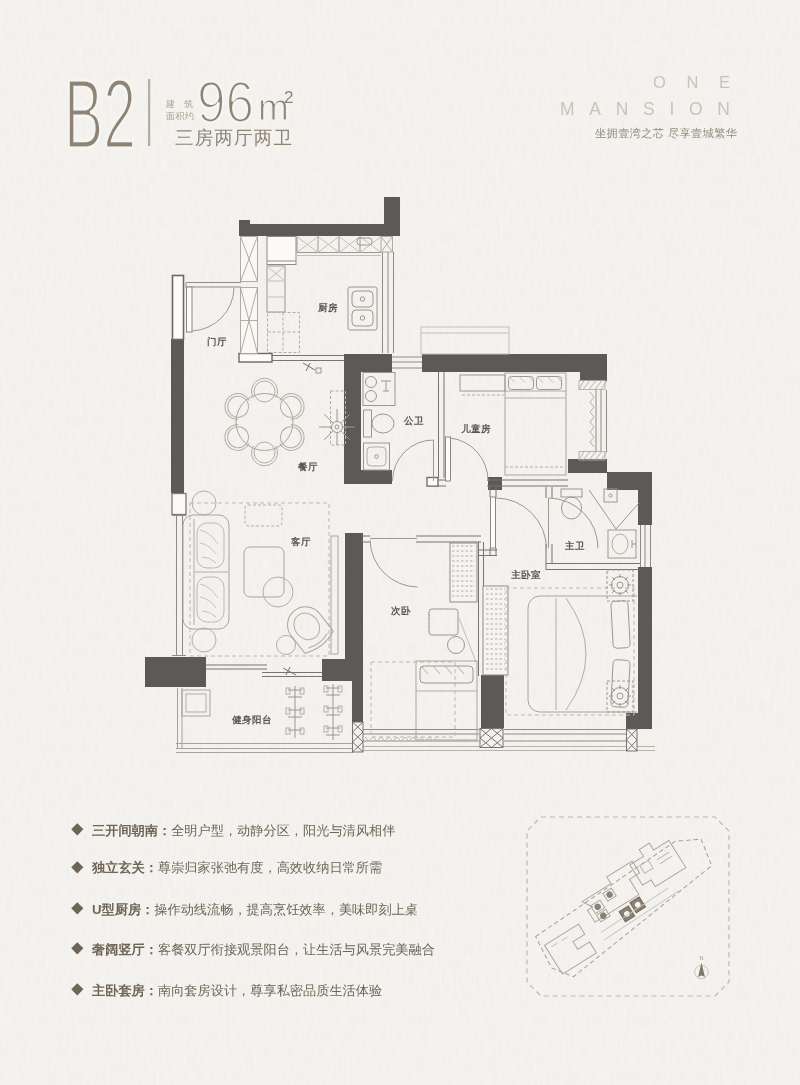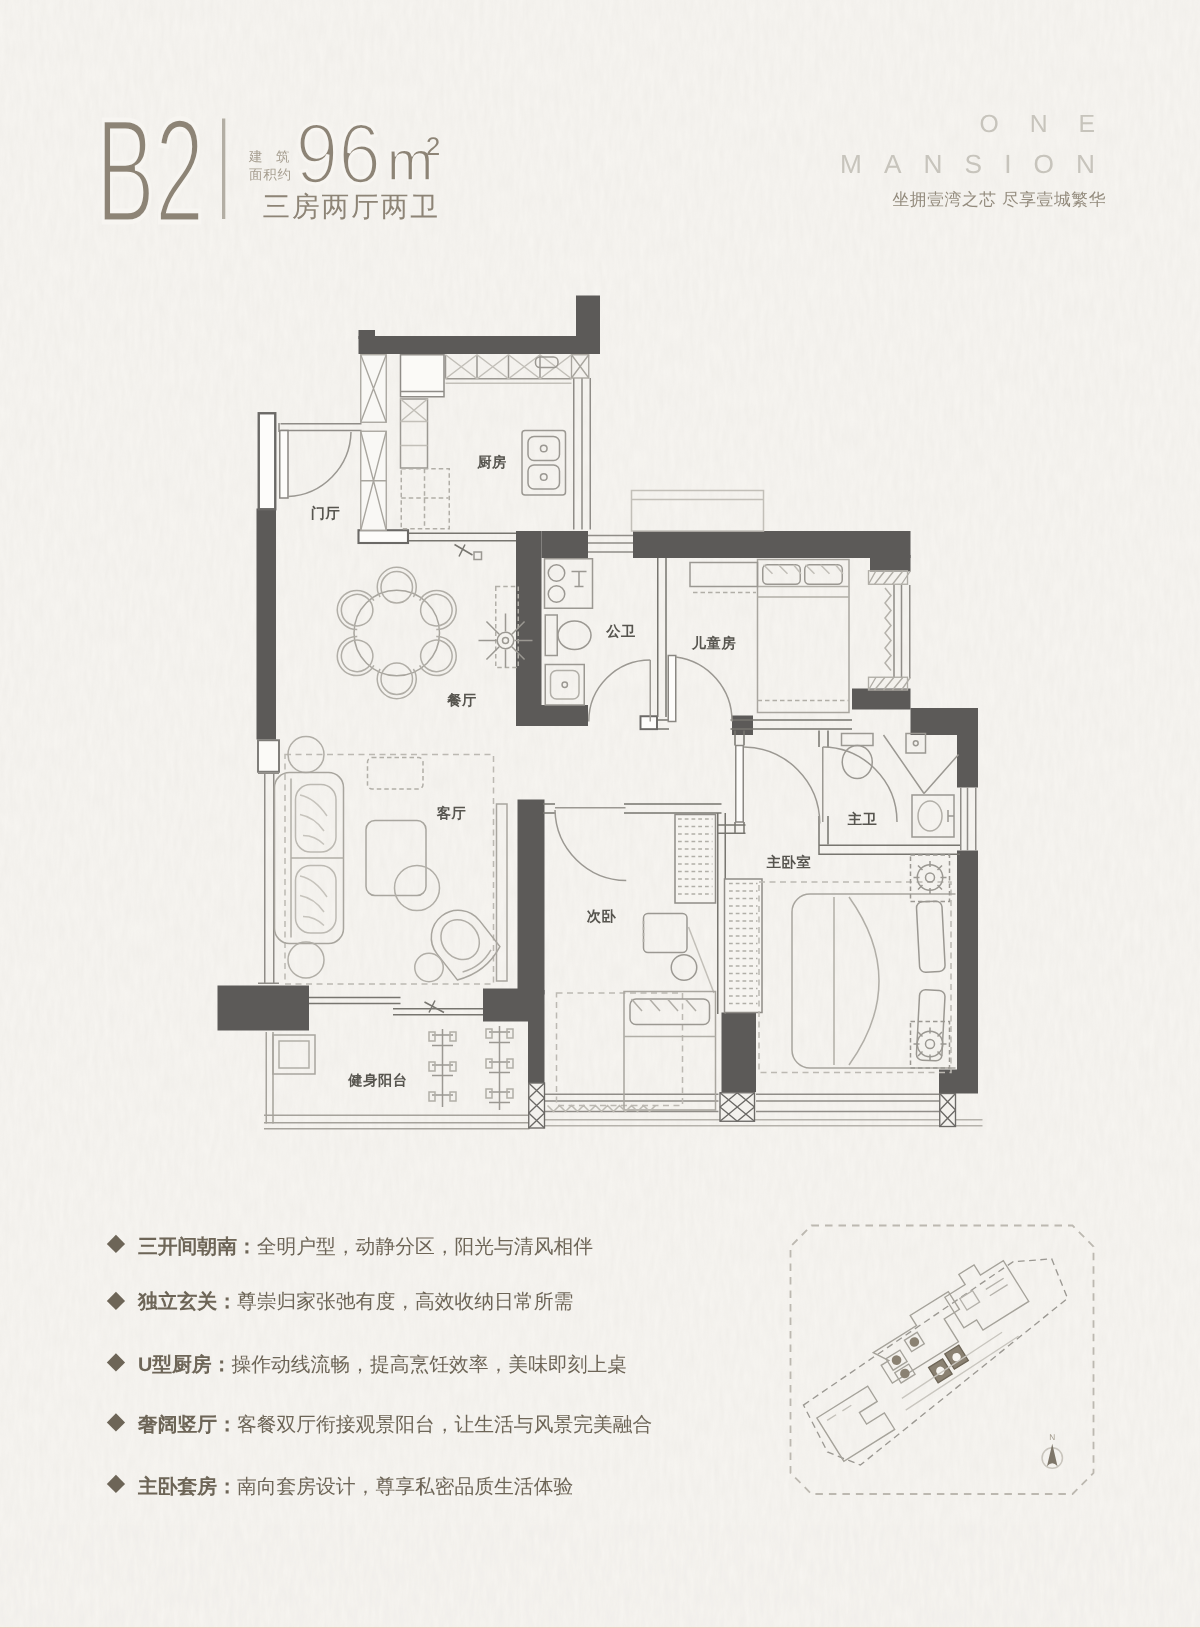--- a/index.html
+++ b/index.html
@@ -1,16 +1,16 @@
 <!DOCTYPE html>
 <html><head>
 <meta charset="utf-8">
 <style>
 html,body{margin:0;padding:0;background:#f7f5f1;}
-.page{position:relative;width:800px;height:1085px;background:#c2410c;overflow:hidden;
+.page{position:relative;width:800px;height:1085px;background:#be185d;overflow:hidden;
   font-family:"Liberation Sans", sans-serif;}
 svg{position:absolute;left:0;top:0;}
 svg text{font-family:"Liberation Sans", sans-serif;}
 </style>
 </head>
 <body>
 <div class="page">
 <svg width="800" height="1085" viewBox="0 0 800 1085">
 
   <filter id="paper">

